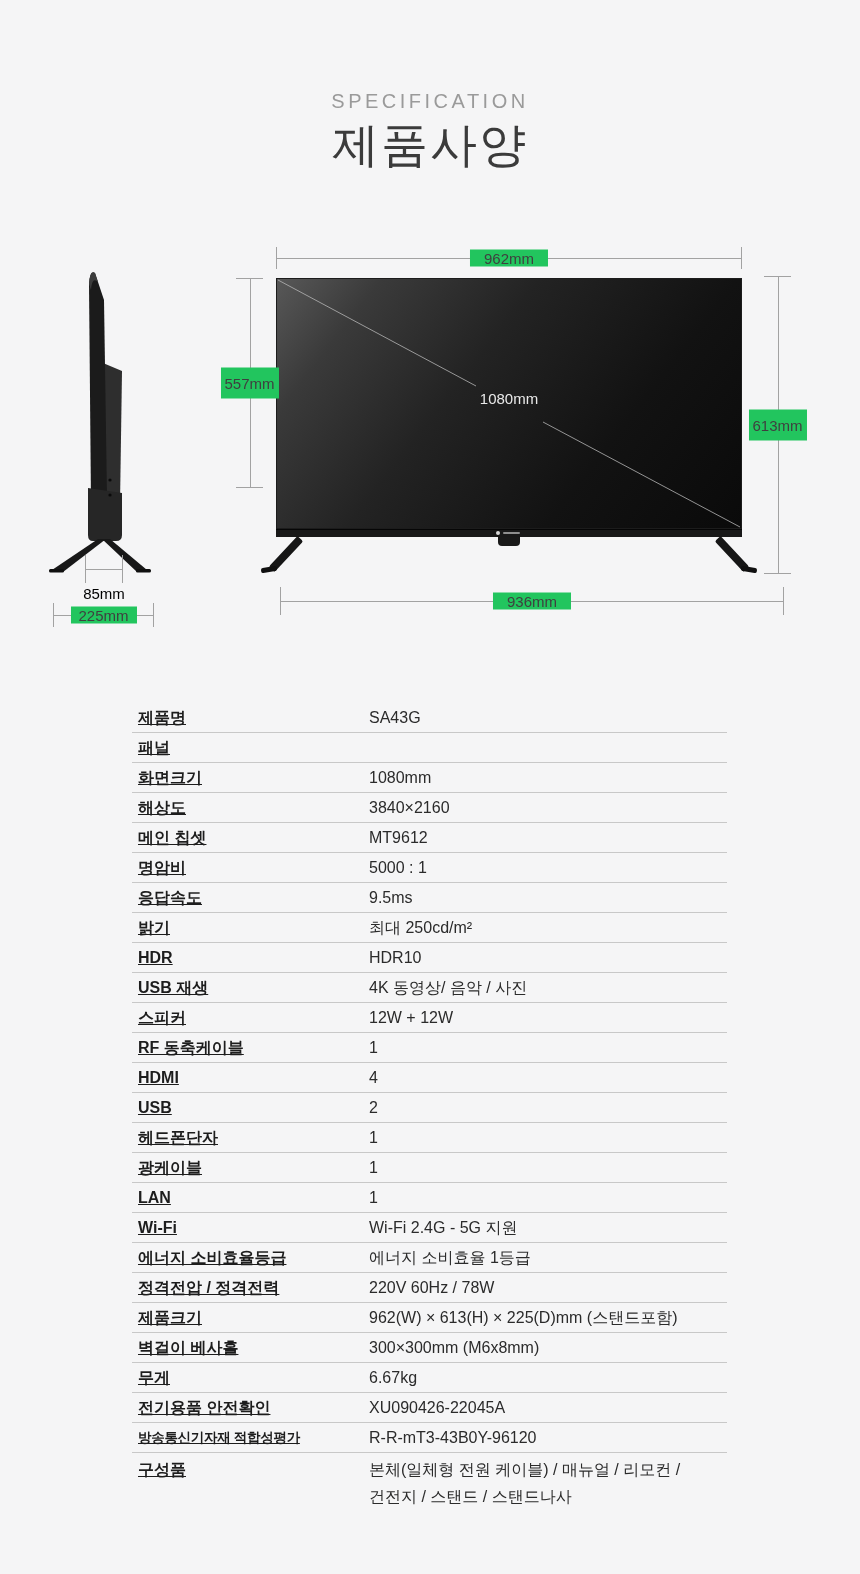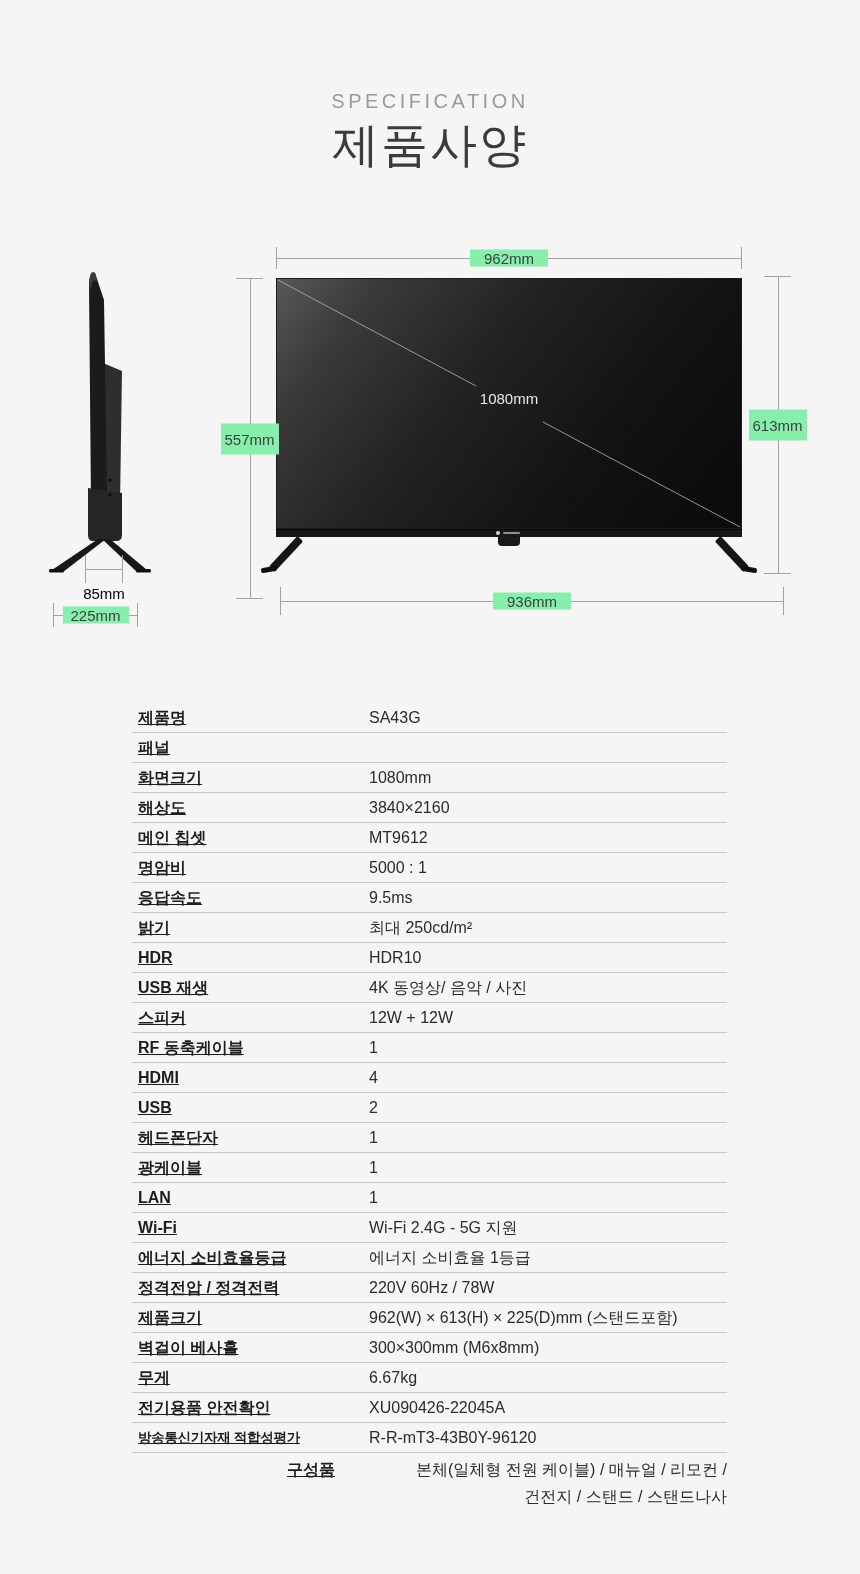--- a/index.html
+++ b/index.html
@@ -21,21 +21,21 @@
   
   .dim{position:absolute;}
   .dim .hline{position:absolute;left:0;right:0;top:50%;height:1px;background:#a2a2a2;}
   .dim .vline{position:absolute;top:0;bottom:0;left:50%;width:1px;background:#a2a2a2;}
   .dim .tick-v{position:absolute;top:0;bottom:0;width:1px;background:#a2a2a2;}
   .dim .tick-v.l{left:0}.dim .tick-v.r{right:0}
   .dim .tick-h{position:absolute;left:0;right:0;height:1px;background:#a2a2a2;}
   .dim .tick-h.t{top:0}.dim .tick-h.b{bottom:0}
   .dim-label{
     position:absolute;left:50%;top:50%;transform:translate(-50%,-50%);
-    background:#86efac;font-size:15px;color:#3f3f3f;white-space:nowrap;
+    background:#22c55e;font-size:15px;color:#3f3f3f;white-space:nowrap;
   }
   .dim-h .dim-label{padding:0 14px;}
   .dim-v .dim-label{padding:7px 4px;}
   .free-label{position:absolute;font-size:15px;color:#000000;text-align:center;white-space:nowrap;}
   
   .tv-front{position:absolute;left:276px;top:278px;width:466px;height:269px;}
   .tv-screen{
     position:absolute;left:0;top:0;width:466px;height:251px;
     background:linear-gradient(128deg,#585858 0%,#3a3a3a 16%,#232323 40%,#121212 70%,#0a0a0a 100%);
     border:1px solid #1c1c1c;box-sizing:border-box;
@@ -60,21 +60,21 @@
   .leg.left{left:265px;top:550px;transform:rotate(-47deg);}
   .leg.right{left:711px;top:550px;transform:rotate(47deg);}
   .foot-pad{position:absolute;width:16px;height:5px;background:#101010;border-radius:2px;}
   .foot-pad.left{left:261px;top:567px;transform:rotate(-10deg);}
   .foot-pad.right{left:741px;top:567px;transform:rotate(10deg);}
   
   .tv-side{position:absolute;left:40px;top:258px;width:125px;height:320px;}
   
   .spec-table{position:absolute;left:132px;top:703px;width:595px;}
   .spec-row{display:flex;border-bottom:1px solid #c8c8c8;line-height:29px;}
-  .spec-row.last{border-bottom:none;line-height:27px;padding:3px 0 4px;text-align:right;}
+  .spec-row.last{border-bottom:none;line-height:27px;padding:3px 0 4px;}
   .spec-label{
     flex:0 0 203px;padding-left:6px;box-sizing:border-box;
     font-size:16px;font-weight:700;color:#1d1d1d;white-space:nowrap;text-decoration:underline;
   }
   .spec-row.small-label .spec-label{font-size:13.5px;letter-spacing:-0.3px;}
   .spec-value{flex:1;padding-left:6px;font-size:16px;color:#2b2b2b;white-space:pre-line;margin-left:28px;}
 </style>
 </head>
 <body>
 
@@ -97,21 +97,21 @@
       <rect x="9" y="311" width="15" height="3.5" rx="1.5" fill="#101010"></rect>
       <rect x="96" y="311" width="15" height="3.5" rx="1.5" fill="#101010"></rect>
     </svg>
 
     <div class="dim" style="left:85px;top:555px;width:38px;height:28px;">
       <span class="tick-v l"></span>
       <span class="tick-v r"></span>
       <span class="hline"></span>
     </div>
     <div class="free-label" style="left:66px;top:585px;width:76px;">85mm</div>
-    <div class="dim dim-h" style="left:53px;top:603px;width:85px;height:24px;">
+    <div class="dim dim-h" style="left:53px;top:603px;width:101px;height:24px;">
       <span class="tick-v l"></span>
       <span class="tick-v r"></span>
       <span class="hline"></span>
       <span class="dim-label" style="padding:0 8px;">225mm</span>
     </div>
 
     <div class="tv-front">
       <div class="tv-screen">
         <svg width="464" height="249" viewBox="0 0 464 249">
           <line x1="1" y1="1" x2="199" y2="107" stroke="#b5b5b5" stroke-width="1" opacity="0.8"></line>
@@ -130,21 +130,21 @@
     <div class="leg right"></div>
     <div class="foot-pad left"></div>
     <div class="foot-pad right"></div>
 
     <div class="dim dim-h" style="left:276px;top:247px;width:466px;height:22px;">
       <span class="tick-v l"></span>
       <span class="tick-v r"></span>
       <span class="hline"></span>
       <span class="dim-label">962mm</span>
     </div>
-    <div class="dim dim-v" style="left:236px;top:278px;width:27px;height:321px;">
+    <div class="dim dim-v" style="left:236px;top:278px;width:27px;height:210px;">
       <span class="tick-h t"></span>
       <span class="tick-h b"></span>
       <span class="vline"></span>
       <span class="dim-label">557mm</span>
     </div>
     <div class="dim dim-v" style="left:764px;top:276px;width:27px;height:298px;">
       <span class="tick-h t"></span>
       <span class="tick-h b"></span>
       <span class="vline"></span>
       <span class="dim-label">613mm</span>

